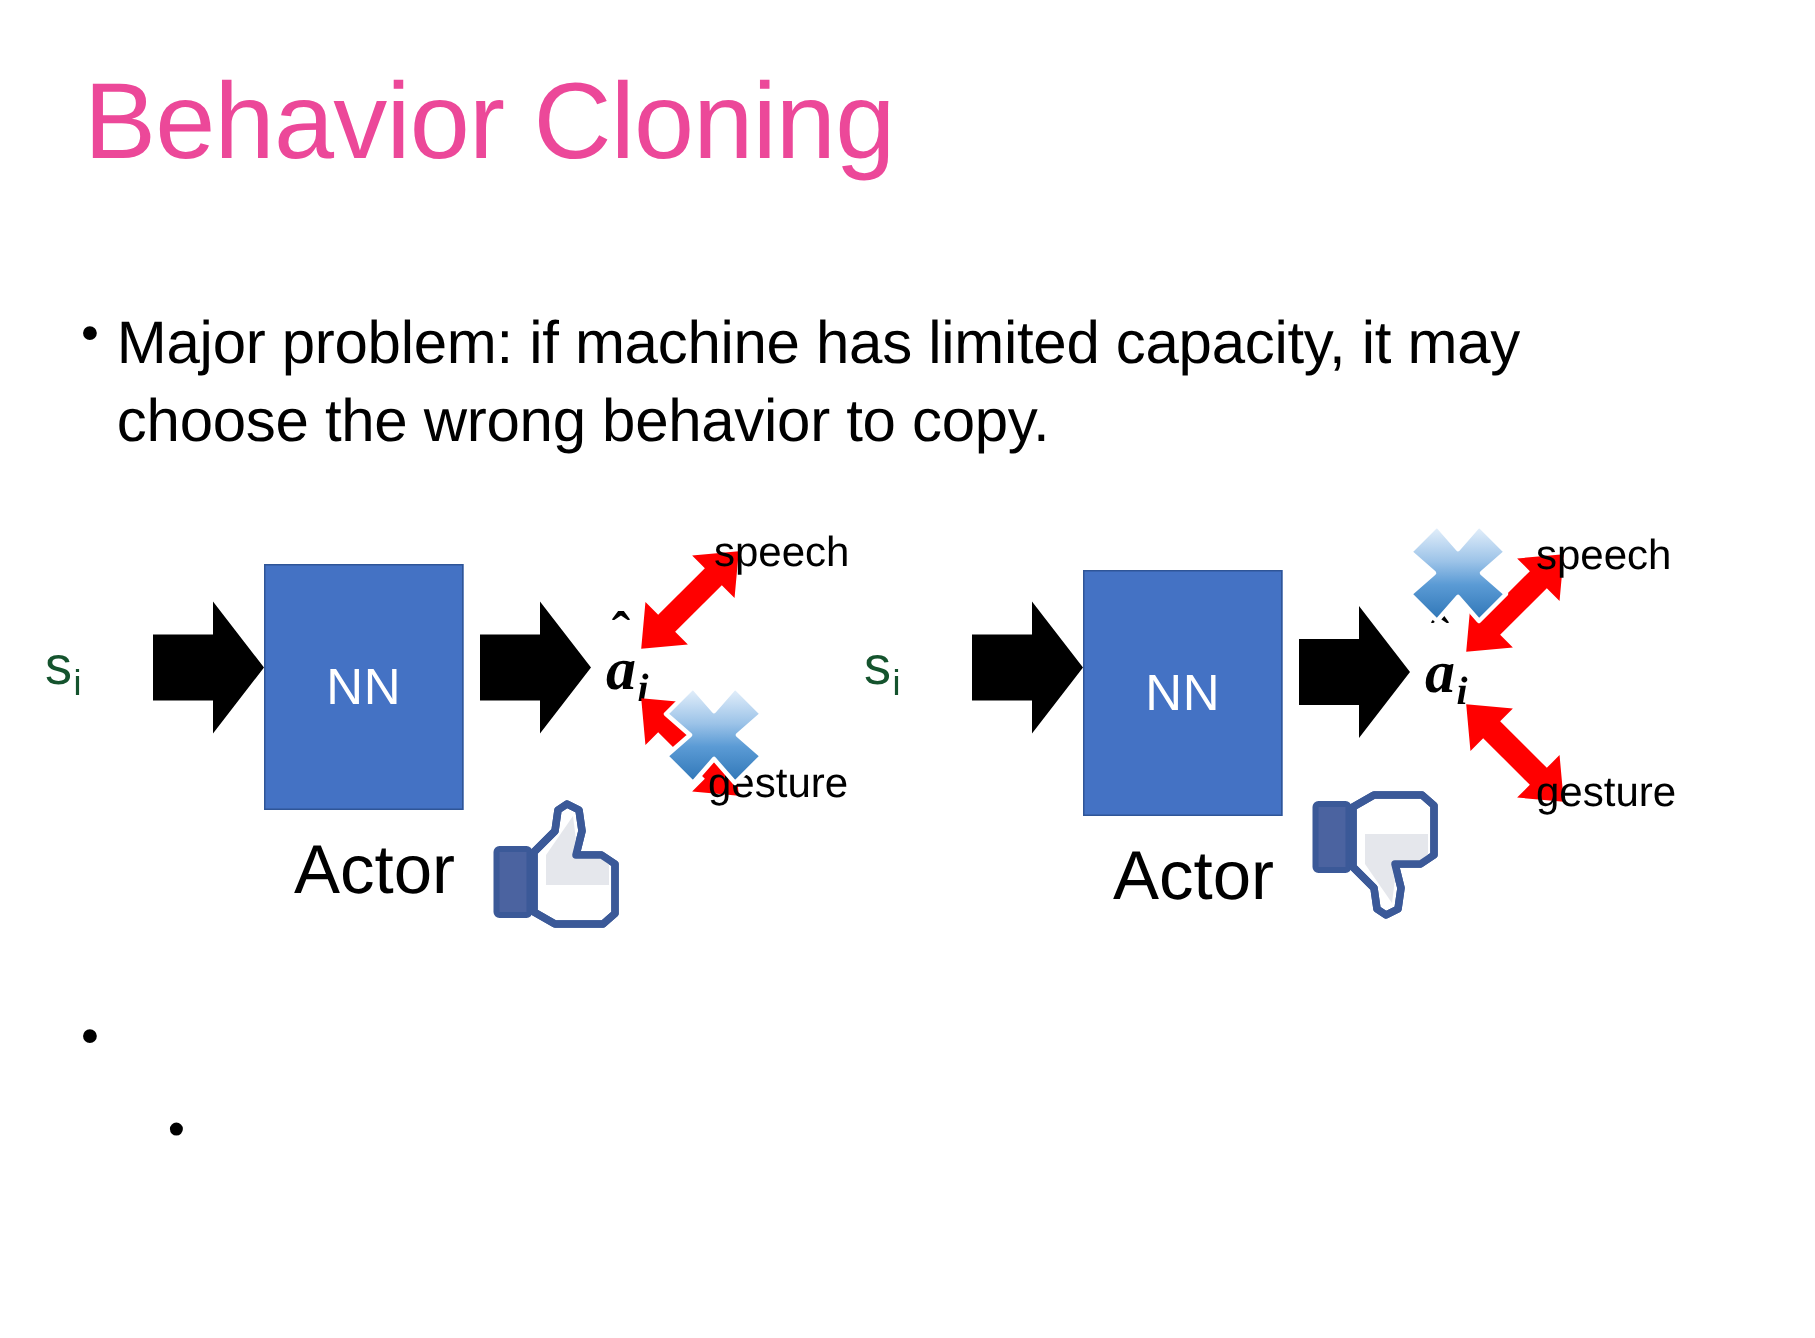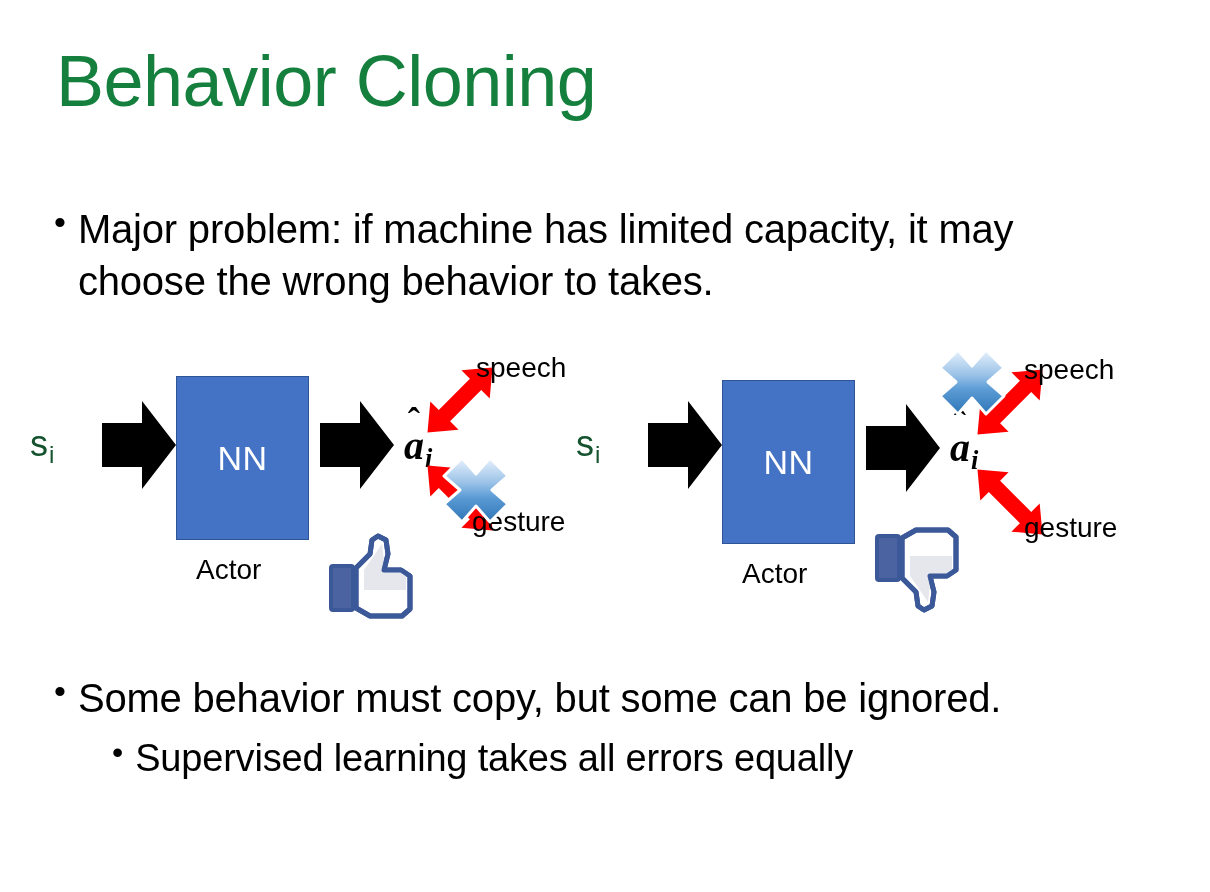--- a/index.html
+++ b/index.html
@@ -23,21 +23,21 @@
 
   
   #slide-title {
     position: absolute;
     left: 56px;
     top: 44px;
     font-size: 72px;
     line-height: 1.05;
     font-weight: 400;
     letter-spacing: -0.5px;
-    color: #15803d;
+    color: #ec4899;
     white-space: nowrap;
   }
 
   
   .bullet-block {
     position: absolute;
     color: #000000;
   }
   .bullet-row {
     display: flex;
@@ -109,21 +109,21 @@
     text-align: right;
   }
   .nn-box-label {
     color: #ffffff;
     font-size: 34px;
     line-height: 1;
     letter-spacing: 0.5px;
   }
   .actor-label {
     position: absolute;
-    font-size: 28px;
+    font-size: 46px;
     line-height: 1;
     color: #000000;
     text-align: center;
   }
 
   .block-arrow {
     position: absolute;
     width: 74px;
     height: 96px;
   }
@@ -185,21 +185,21 @@
 </head>
 <body>
 
 <div id="slide">
 
   <div id="slide-title">Behavior Cloning</div>
 
   <div id="bullet-top" class="bullet-block">
     <div class="bullet-row">
       <span class="bullet-dot">•</span>
-      <span class="bullet-text">Major problem: if machine has limited capacity, it may choose the wrong behavior to takes.</span>
+      <span class="bullet-text">Major problem: if machine has limited capacity, it may choose the wrong behavior to copy.</span>
     </div>
   </div>
 
   <div class="diagram" id="diagram-left">
 
     <div class="state-label" style="left:14px; top:88px;">
       <span>s</span><span class="sub">i</span>
     </div>
 
     <div class="block-arrow" style="left:86px; top:59px;">
@@ -345,24 +345,22 @@
           <path d="M30 38 L30 78 L44 86 L76 86 L84 79 L84 46 L75 40 L58 40
                    L62 24 L60 10 L52 6 L46 10 L44 24 L34 34 Z" fill="none" stroke="#3B5998" stroke-width="5" stroke-linejoin="round"></path>
         </g>
       </svg>
     </div>
   </div>
 
   <div id="bullet-bottom-1" class="bullet-block">
     <div class="bullet-row">
       <span class="bullet-dot">•</span>
-      <span class="bullet-text">Some behavior must copy, but some can be ignored.</span>
     </div>
   </div>
 
   <div id="bullet-bottom-2" class="bullet-block">
     <div class="bullet-row">
       <span class="bullet-dot">•</span>
-      <span class="bullet-text">Supervised learning takes all errors equally</span>
     </div>
   </div>
 
 </div>
 
 </body></html>

